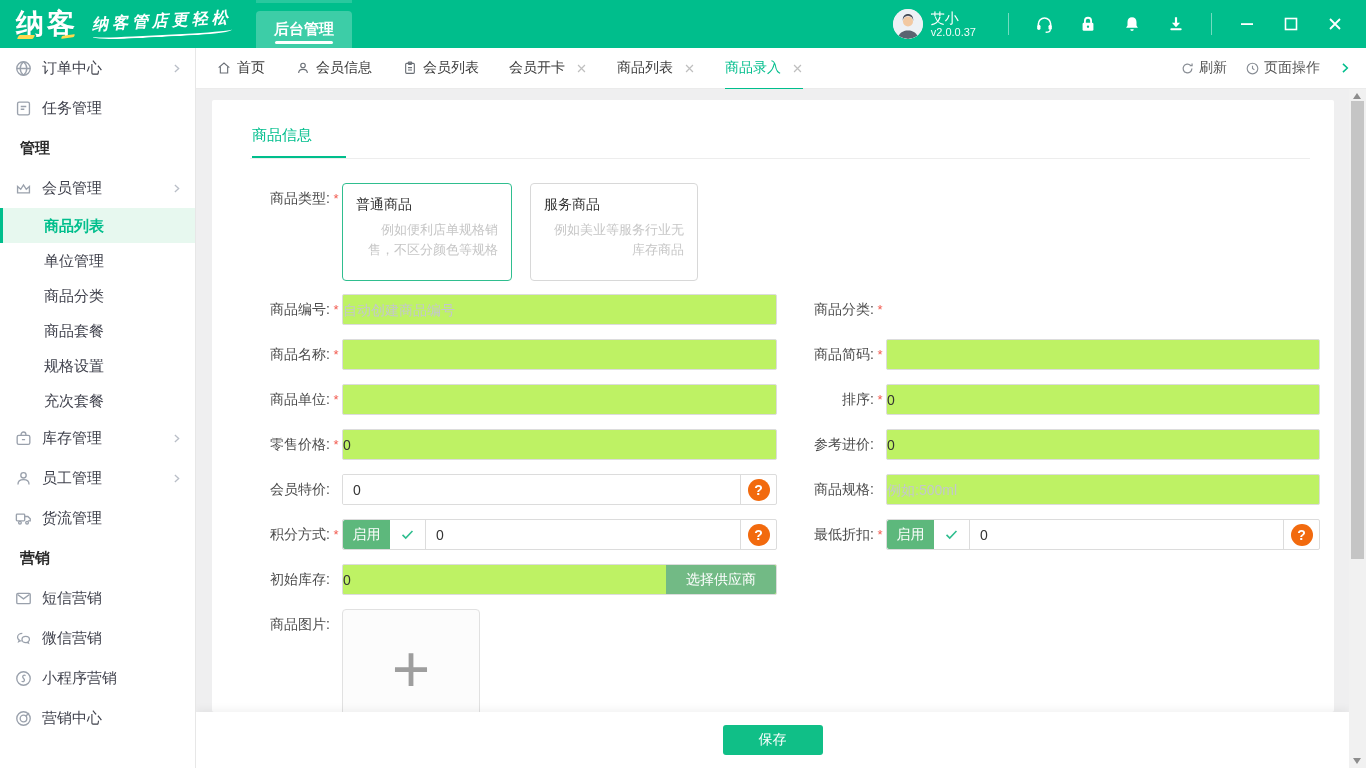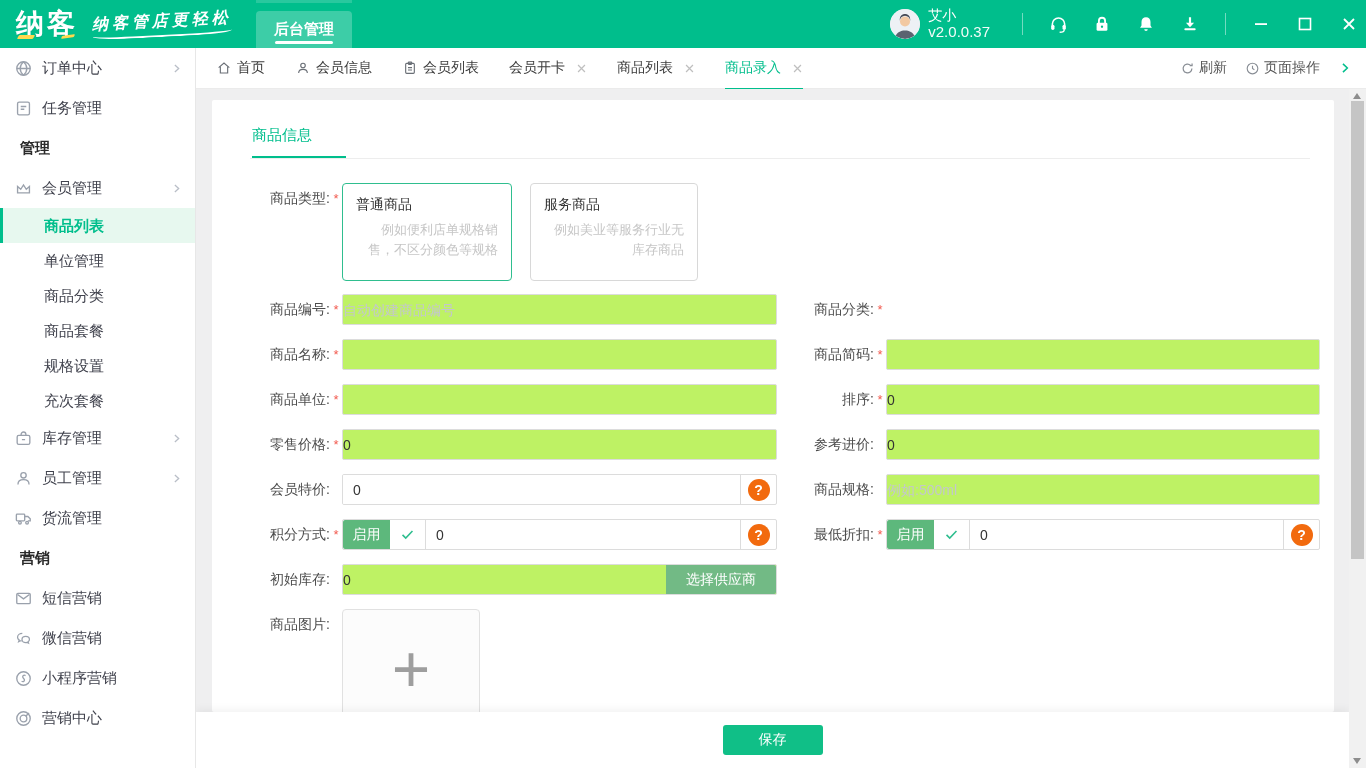--- a/index.html
+++ b/index.html
@@ -13,26 +13,26 @@
   .logo { font-size:28px; font-weight:900; letter-spacing:3px; text-shadow:0 1px 0 rgba(0,0,0,.08); }
   .logo-accent { position:absolute; left:2px; bottom:4px; width:16px; height:4px; background:#ffd94d; transform:skewX(-30deg); border-radius:1px; }
   .logo-accent2 { position:absolute; left:46px; bottom:5px; width:12px; height:3px; background:#ffd94d; transform:skewX(-30deg) rotate(-8deg); border-radius:1px; }
   .slogan-wrap { margin-left:14px; transform:rotate(-3deg); }
   .slogan { font-size:16px; font-style:italic; font-weight:bold; letter-spacing:4px; font-family:"DejaVu Serif","Liberation Serif",serif; }
   .slogan-line { width:140px; height:8px; border-bottom:2px solid #fff; border-radius:50%/7px; margin-top:-3px; }
   .hdr-nav { display:flex; align-self:flex-end; margin-left:24px; gap:8px;flex-direction:column; }
   .hdr-tab { width:96px; height:37px; background:rgba(255,255,255,.16); border-radius:4px 4px 0 0; display:flex; flex-direction:column; align-items:center; justify-content:center; font-size:15px; font-weight:bold; cursor:pointer; position:relative; }
   .hdr-tab.active { background:rgba(255,255,255,.24); }
   .hdr-tab.active .hdr-tab-underline { position:absolute; bottom:4px; width:58px; height:3px; background:#fff; border-radius:2px; }
-  .hdr-right { margin-left:auto; display:flex; align-items:center; gap:10px; }
+  .hdr-right { margin-left:auto; display:flex; align-items:center; padding-right:14px; gap:10px; }
   .user-block { display:flex; align-items:center; gap:8px; margin-right:14px; }
   .avatar { width:30px; height:30px; border-radius:50%; overflow:hidden; background:#eef1f4; flex-shrink:0; }
   .user-meta { display:flex; flex-direction:column; line-height:1.15; }
   .user-name { font-size:14px; }
-  .user-version { font-size:15px; opacity:.95; }
+  .user-version { font-size:11px; opacity:.95; }
   .hdr-divider { width:1px; height:22px; background:rgba(255,255,255,.45); margin:0 8px; }
   .hdr-icon { width:34px; height:34px; display:flex; align-items:center; justify-content:center; cursor:pointer; }
   .winbtn { width:34px; height:34px; display:flex; align-items:center; justify-content:center; cursor:pointer; }
 
   
   .body { flex:1; display:flex; min-height:0; }
 
   
   .sidebar { width:196px; background:#fff; border-right:1px solid #e7e7e7; overflow:hidden; flex-shrink:0; }
   .side-item { height:40px; display:flex; align-items:center; padding:0 12px 0 14px; font-size:15px; color:#40424d; cursor:pointer; }

